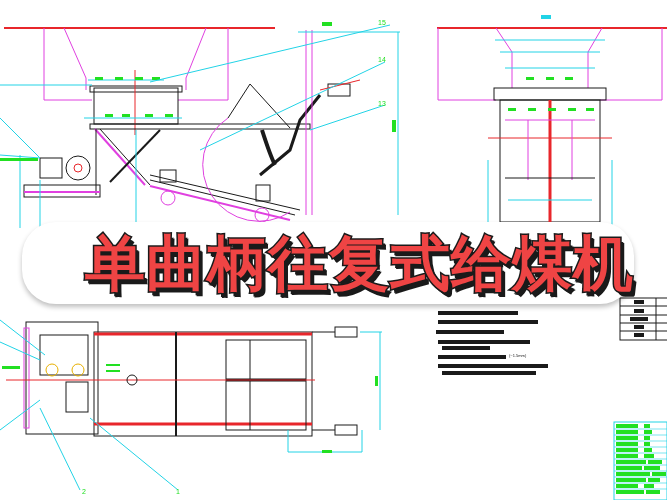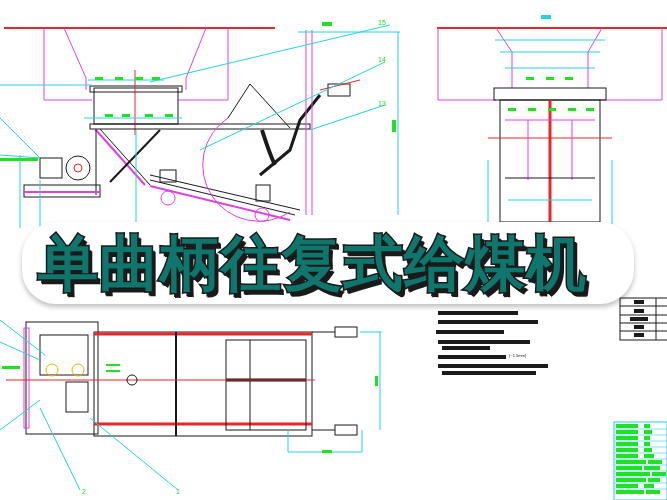--- a/index.html
+++ b/index.html
@@ -1,20 +1,20 @@
 <!DOCTYPE html>
 <html><head>
 <meta charset="utf-8">
 <style>
   html,body{margin:0;padding:0;}
   body{width:667px;height:500px;overflow:hidden;background:#ffffff;position:relative;font-family:"DejaVu Sans",sans-serif;}
   #drawing{position:absolute;left:0;top:0;width:667px;height:500px;}
   .title-wrap{position:absolute;left:22px;top:222px;width:612px;height:82px;}
   .title-bg{position:absolute;inset:0;background:#ffffff;border-radius:34px;box-shadow:0 3px 5px rgba(0,0,0,0.25);}
-  .title-text{position:absolute;left:16px;right:0;top:6px;text-align:left;font-family:"DejaVu Sans",sans-serif;font-weight:bold;font-size:60px;line-height:70px;letter-spacing:1px;color:#0f766e;
+  .title-text{position:absolute;left:4px;right:0;top:6px;text-align:right;font-family:"DejaVu Sans",sans-serif;font-weight:bold;font-size:60px;line-height:70px;letter-spacing:1px;color:#ef4444;
     -webkit-text-stroke:3px #1a1a1a;paint-order:stroke fill;
     text-shadow:3px 4px 0 #1a1a1a,4px 5px 0 #1a1a1a;}
   .lbl{font-family:"Liberation Sans",sans-serif;}
 </style>
 </head>
 <body>
 
 <svg id="drawing" viewBox="0 0 667 500" xmlns="http://www.w3.org/2000/svg">
 
   <g fill="none" stroke-width="1">

